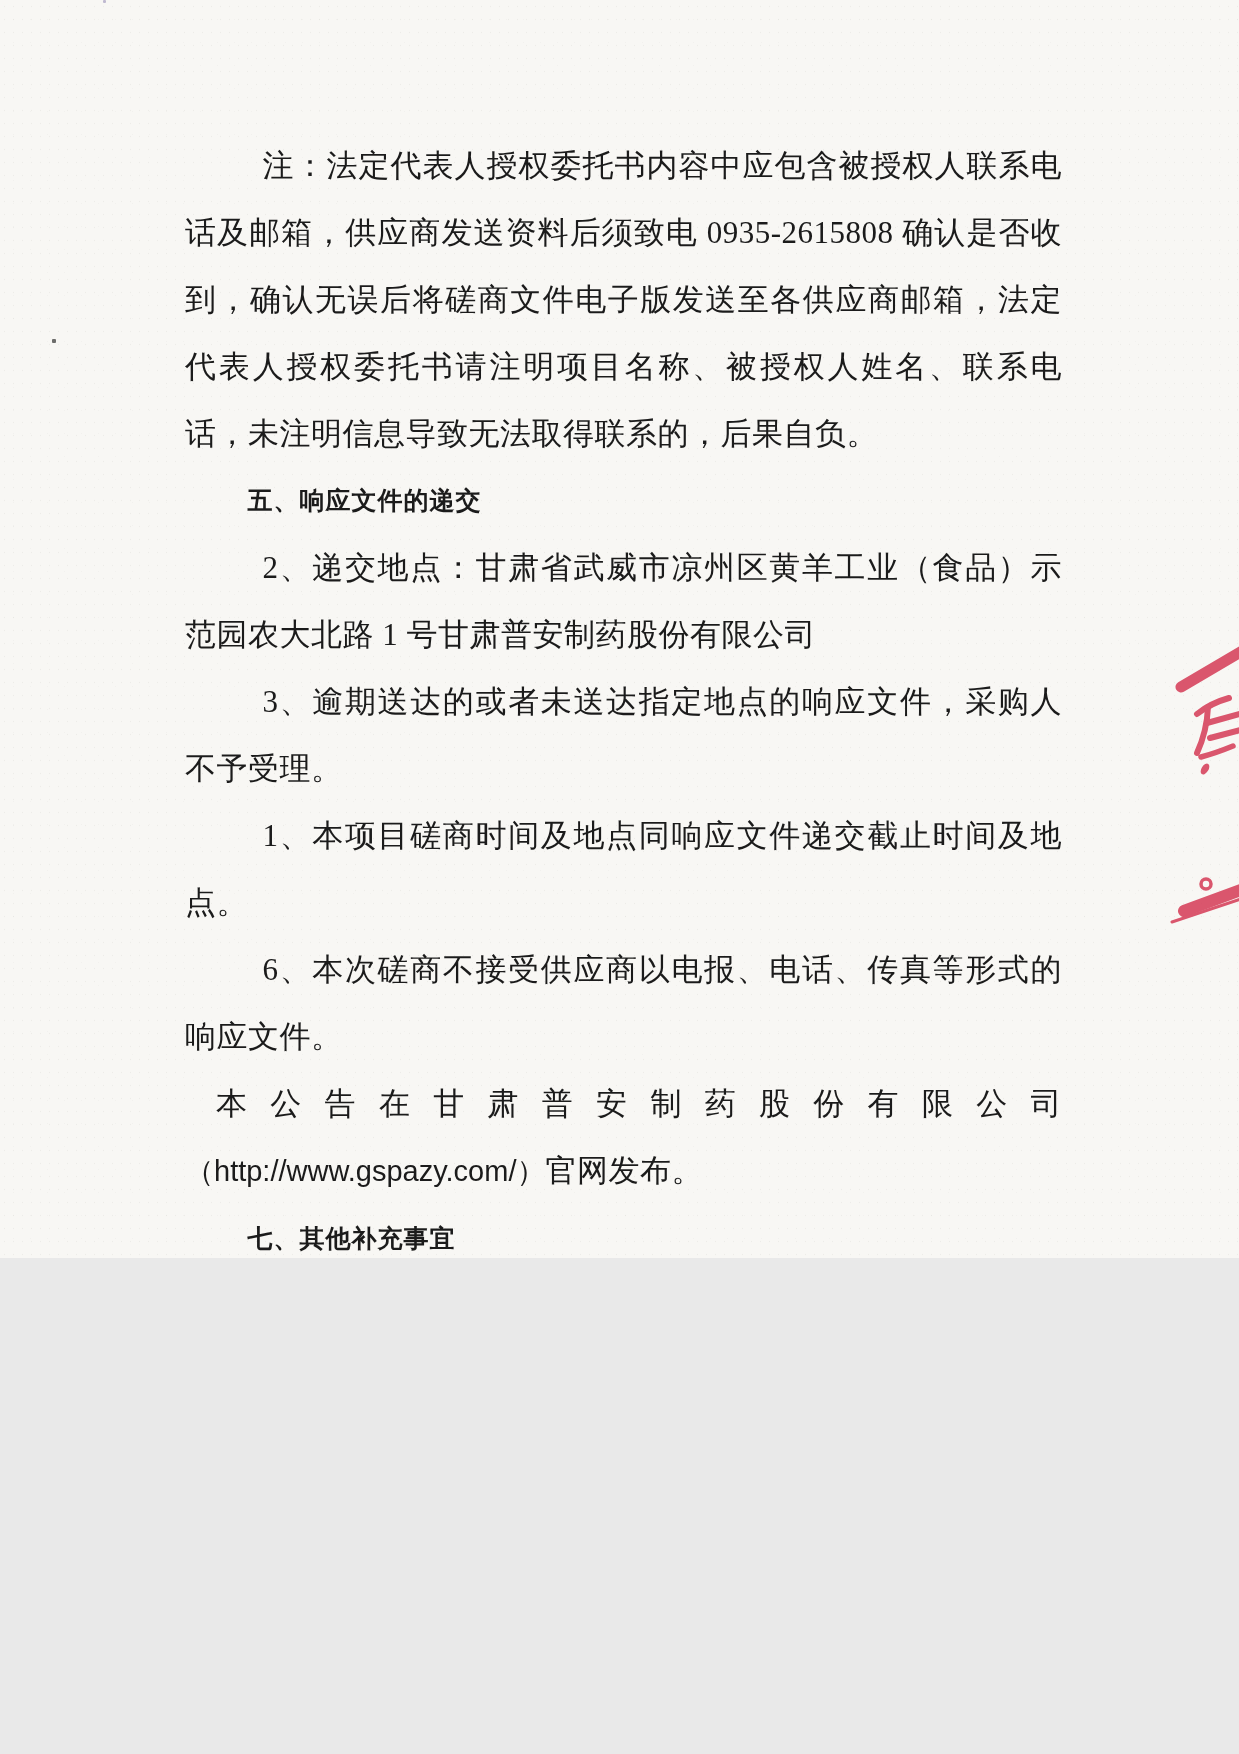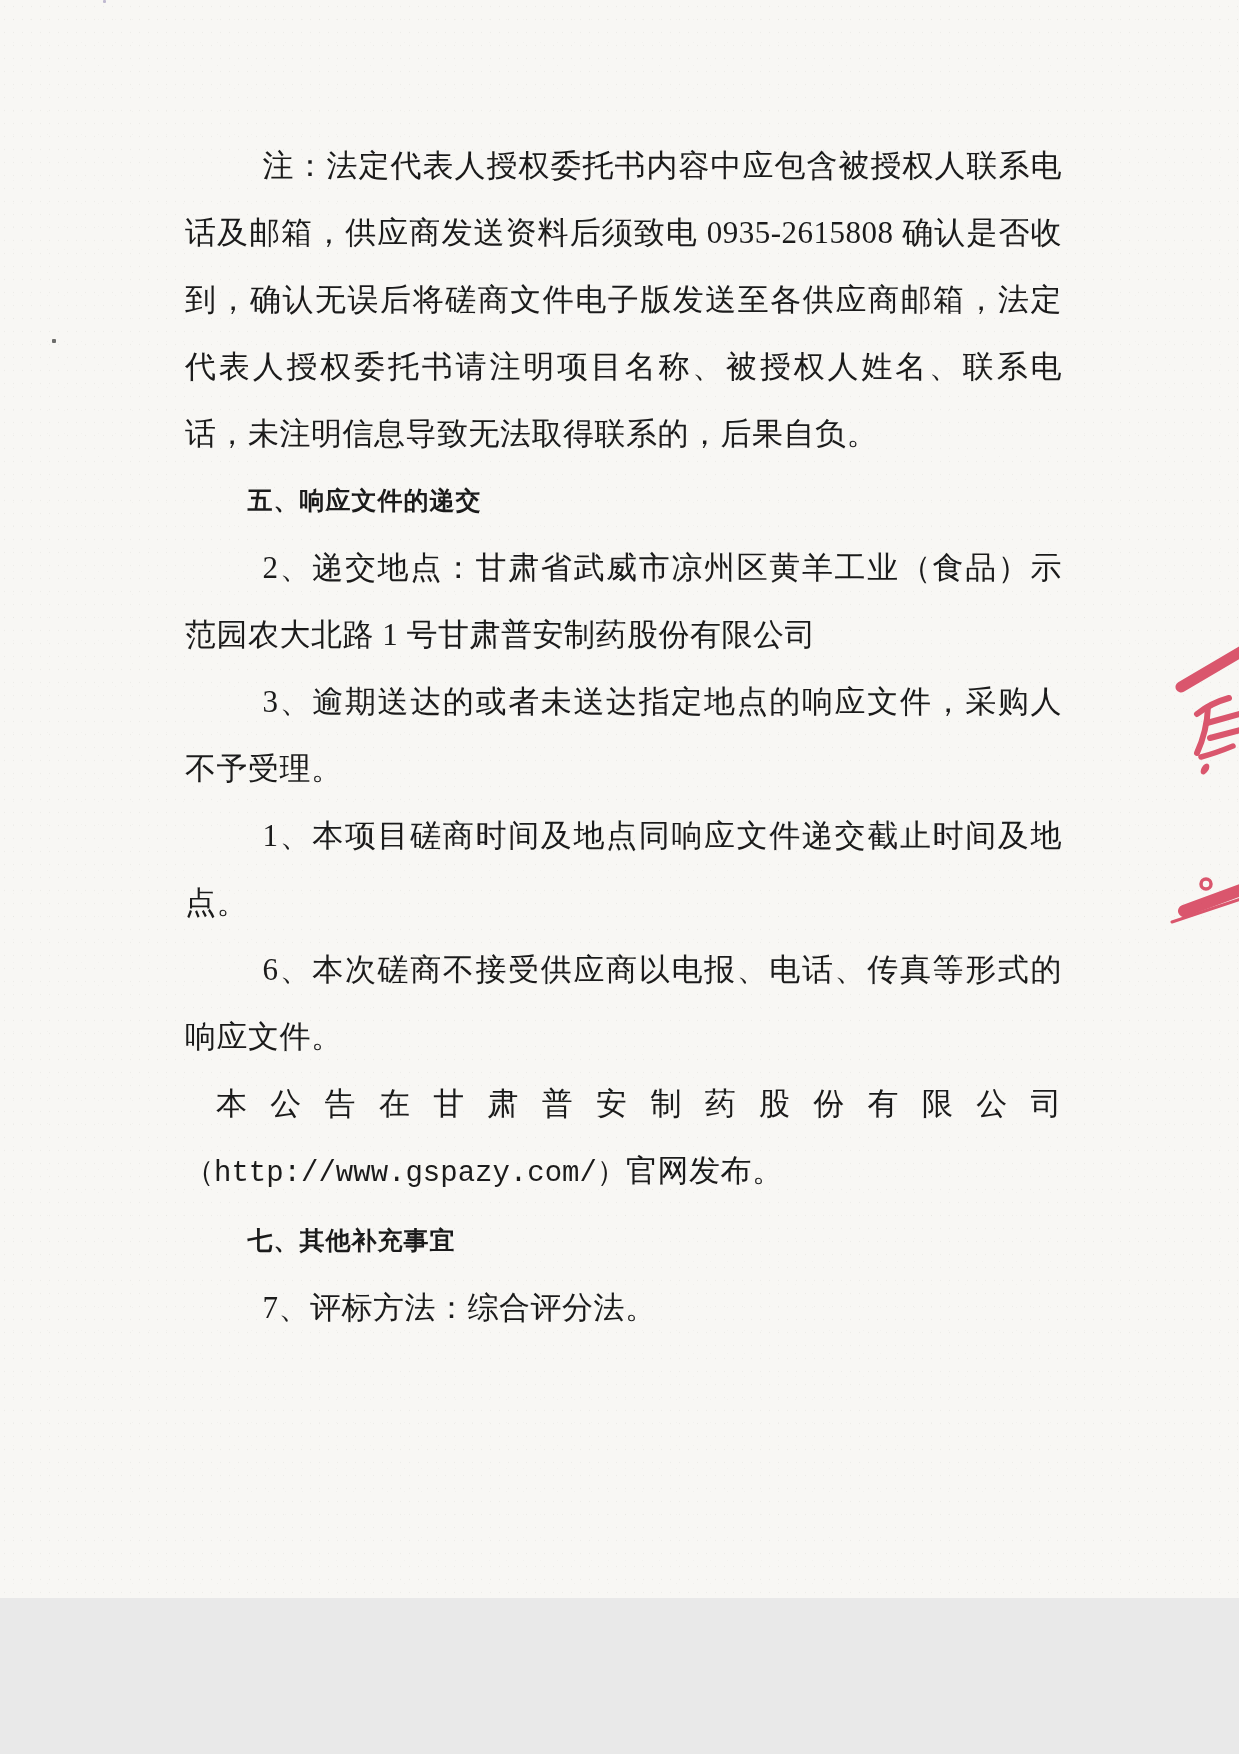--- a/index.html
+++ b/index.html
@@ -1,20 +1,20 @@
 <!DOCTYPE html>
 <html><head>
 <meta charset="utf-8">
 <style>
   * { margin: 0; padding: 0; box-sizing: border-box; }
   html, body { background: #e9e9e9; }
   .page {
     position: relative;
     width: 1239px;
-    height: 1598px;
+    height: 1258px;
     margin: 0 auto;
     background-color: #f8f7f4;
     background-image:
       radial-gradient(rgba(190,188,182,0.18) 0.5px, transparent 0.7px),
       radial-gradient(rgba(205,203,197,0.14) 0.5px, transparent 0.7px);
     background-size: 9px 13px, 17px 23px;
     background-position: 0 0, 5px 8px;
     overflow: hidden;
     font-family: "Liberation Serif", "DejaVu Serif", serif;
     color: #1b1b1b;
@@ -31,21 +31,21 @@
     letter-spacing: 0.5px;
   }
   .para { text-indent: 2.5em; }
   .heading { font-size: 25px; font-weight: 700; text-indent: 2.5em; letter-spacing: 1px; }
   .spread {
     text-indent: 1em;
     text-align: justify;
     text-align-last: justify;
   }
   .cont { text-indent: 0; }
-  .url-mono { font-family: Liberation Mono, monospace; font-size: 29px; letter-spacing: 0; }
+  .url-mono { font-family: Liberation Sans, sans-serif; font-size: 29px; letter-spacing: 0; }
   
   .stamp-svg { position: absolute; left: 1130px; top: 590px; width: 109px; height: 360px; }
   
   .speck { position: absolute; background: #4a4a48; border-radius: 1px; opacity: 0.8; }
   .speck-1 { left: 52px; top: 339px; width: 4px; height: 4px; }
   .speck-2 { left: 50px; top: 1702px; width: 4px; height: 5px; }
   .speck-3 { left: 103px; top: 0px; width: 3px; height: 3px; background: #9a8fb8; opacity: 0.6; }
 </style>
 </head>
 <body>

